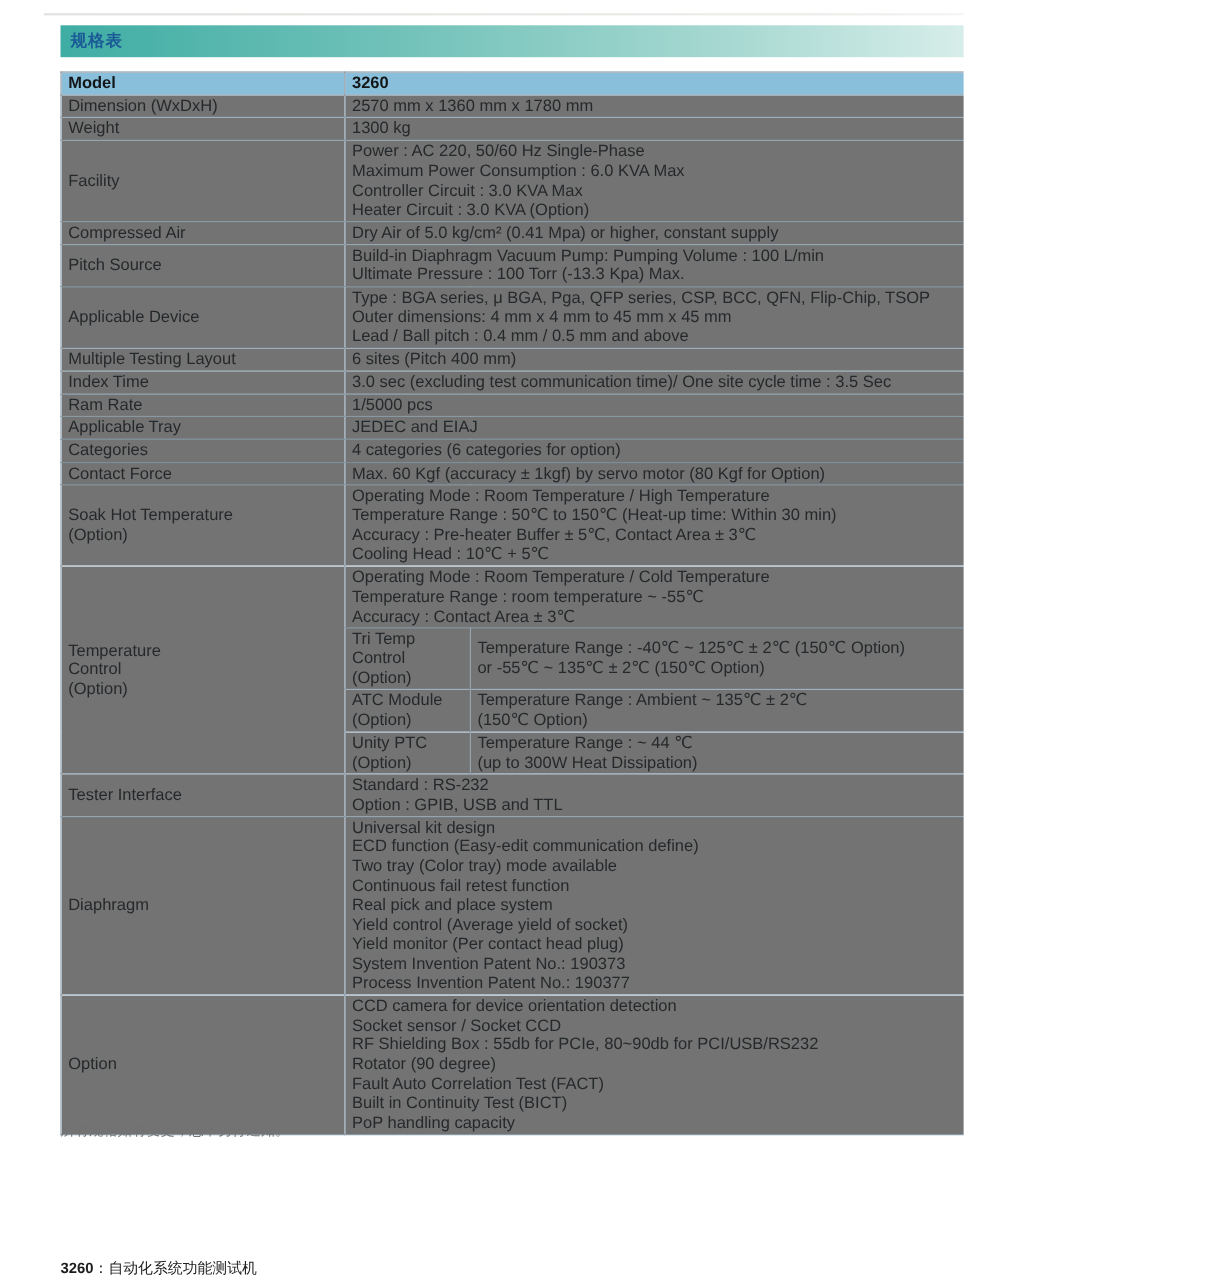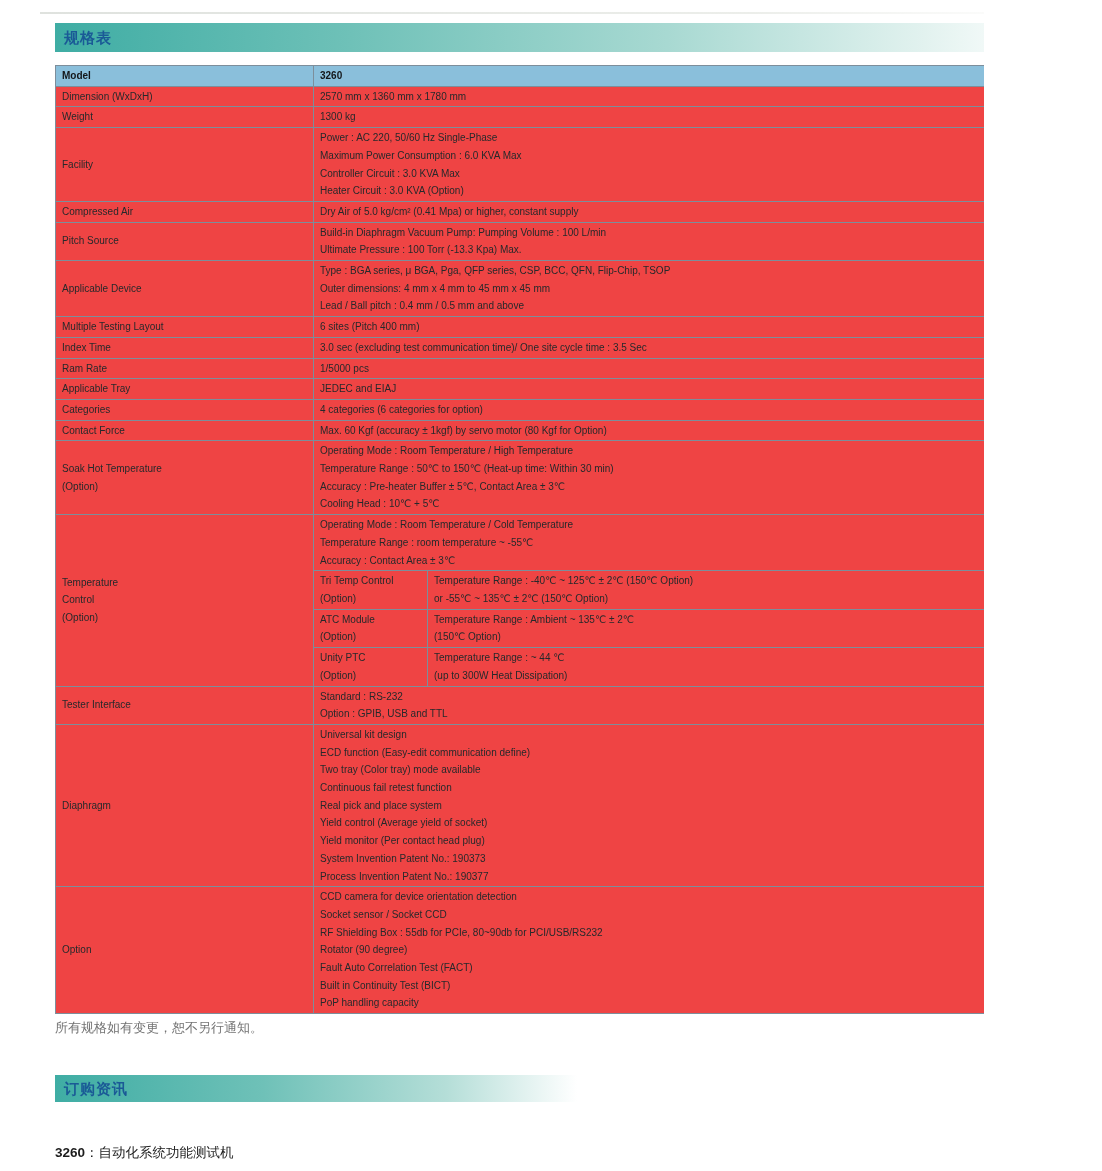--- a/index.html
+++ b/index.html
@@ -1,33 +1,33 @@
 <!DOCTYPE html>
 <html><head>
 <meta charset="utf-8">
 <style>
   * { margin:0; padding:0; box-sizing:border-box; }
   html,body { background:#ffffff; }
   body { font-family:"Liberation Sans","DejaVu Sans",sans-serif; }
-  .page { position:relative; width:984px; height:1171px; background:#ffffff; overflow:hidden;padding-left:48px; }
+  .page { position:relative; width:876px; height:1171px; background:#ffffff; overflow:hidden;padding-left:48px; }
 
   .top-edge-line { position:absolute; top:12px; left:40px; width:1016px; height:2px;
     background:linear-gradient(90deg,#dfe2de,#eceeea 70%,rgba(255,255,255,0)); }
 
   .section-band { position:absolute; height:29px; line-height:29px; }
   .band1 { top:23px; left:55px; width:988px;
     background:linear-gradient(90deg,#3fada4 0%,#6fc1b8 30%,#a8d9d2 62%,#e2f2ef 88%,rgba(255,255,255,0) 100%); }
   .band2 { top:1075px; left:55px; width:522px; height:27px; line-height:27px;
     background:linear-gradient(90deg,#3fada4 0%,#6fc1b8 40%,#b5ded8 75%,rgba(255,255,255,0) 100%); }
   .section-band .band-title { padding-left:9px; font-size:15px; font-weight:bold; color:#1a5a96; letter-spacing:1px; }
 
   table.spec { position:absolute; top:65px; left:55px; width:968px;
     border-collapse:collapse; border:1px solid #5a6d7a;
-    font-size:10px; color:#26292b; table-layout:fixed; }
-  table.spec td { border:1px solid #7d8e9b; background:#ef4444;
+    font-size:15px; color:#26292b; table-layout:fixed; }
+  table.spec td { border:1px solid #7d8e9b; background:#737373;
     padding:1px 6px 1px 6px; line-height:17.7px; vertical-align:middle;
     white-space:pre-line; overflow:hidden; }
   table.spec tr.hdr td { background:#8abfdb; font-weight:bold; color:#131619; }
   td.lbl { padding-left:7px; }
 
   .footnote { position:absolute; top:1019px; left:55px; font-size:13px; color:#737373; }
 
   .ordering-line { position:absolute; top:1116px; left:55px; font-size:13.5px; color:#222;margin-top:28px; }
   .ordering-line .model-code { font-weight:bold; color:#1c1c1c; }
 </style>
@@ -169,21 +169,18 @@
 Rotator (90 degree)
 Fault Auto Correlation Test (FACT)
 Built in Continuity Test (BICT)
 PoP handling capacity</td>
       </tr>
     </tbody>
   </table>
 
   <div class="footnote">所有规格如有变更，恕不另行通知。</div>
 
-  <div class="section-band band2">
-    <div class="band-title">订购资讯</div>
-  </div>
 
   <div class="ordering-line">
     <span class="model-code">3260</span><span>：</span><span>自动化系统功能测试机</span>
   </div>
 
 </div>
 
 </body></html>

